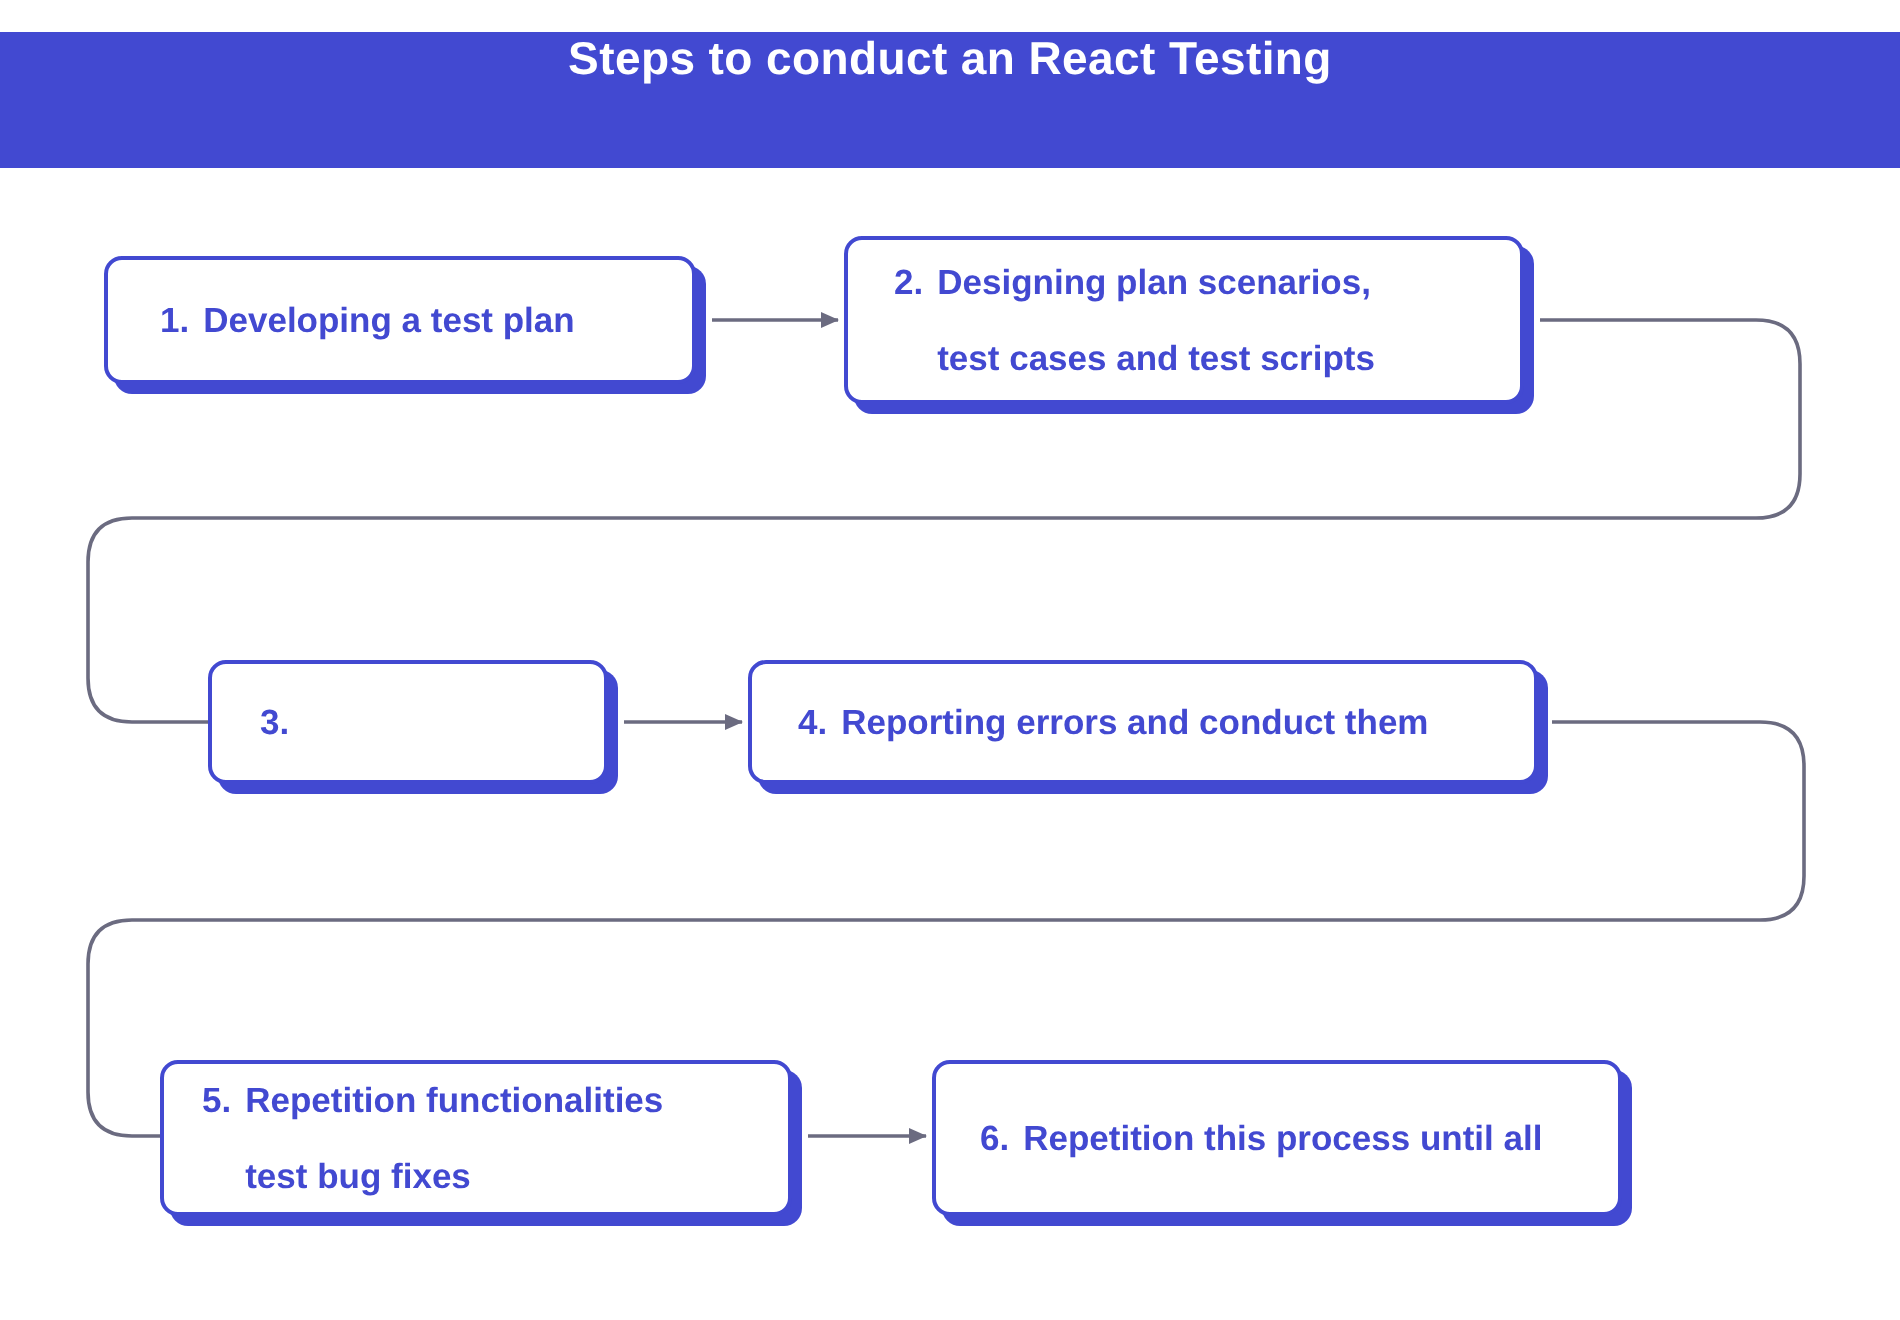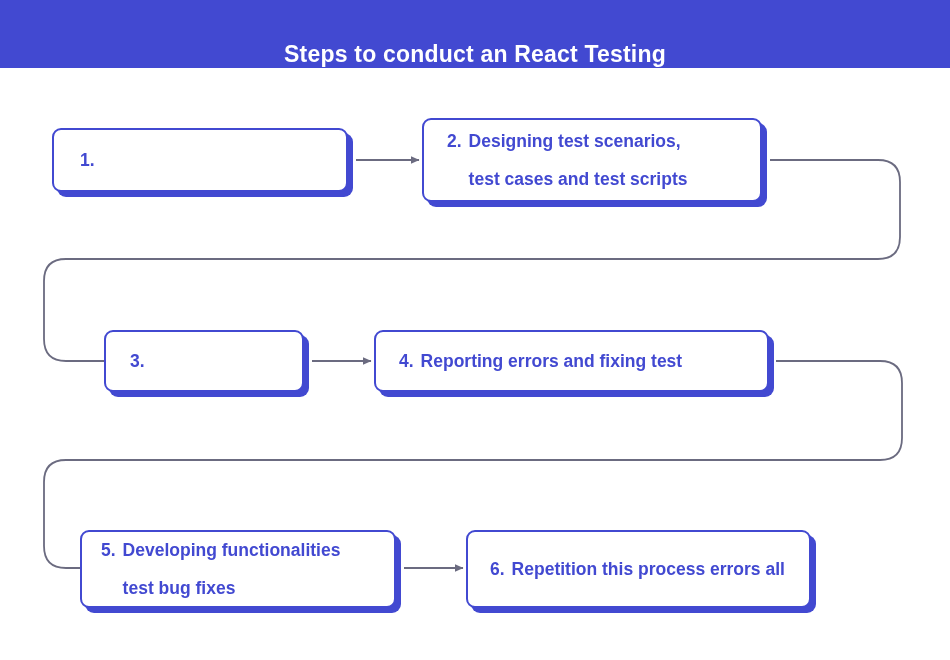--- a/index.html
+++ b/index.html
@@ -15,26 +15,26 @@
     width: 950px;
     height: 660px;
     background: #ffffff;
     overflow: hidden;
   }
 
   
   #header-bar {
     position: absolute;
     left: 0;
-    top: 0;
+    top: 16px;
     width: 950px;
     height: 68px;
     background: #4249d1;
     display: flex;
-    align-items: flex-end;
+    align-items: flex-start;
     justify-content: center;
   }
   #header-title {
     color: #ffffff;
     font-size: 23px;
     font-weight: bold;
     letter-spacing: 0.2px;
     font-family: "Liberation Sans", sans-serif;
   }
 
@@ -125,60 +125,63 @@
 
     <path d="M 776 361 L 880 361 Q 902 361 902 383 L 902 438 Q 902 460 880 460
              L 66 460 Q 44 460 44 482 L 44 546 Q 44 568 66 568 L 140 568" fill="none" stroke="#6b6b80" stroke-width="1.8"></path>
 
     <line x1="404" y1="568" x2="463" y2="568" stroke="#6b6b80" stroke-width="1.8" marker-end="url(#arrowhead)"></line>
   </svg>
 
   <div class="step-box" id="step-1">
     <div class="step-inner">
       <span class="step-num">1.</span>
+      <span class="step-label">
+        <span class="l1">Developing a test plan</span>
+      </span>
     </div>
   </div>
 
   <div class="step-box" id="step-2">
     <div class="step-inner">
       <span class="step-num">2.</span>
       <span class="step-label">
-        <span class="l1">Designing test scenarios,</span>
+        <span class="l1">Designing plan scenarios,</span>
         <span class="l2">test cases and test scripts</span>
       </span>
     </div>
   </div>
 
   <div class="step-box" id="step-3">
     <div class="step-inner">
       <span class="step-num">3.</span>
     </div>
   </div>
 
   <div class="step-box" id="step-4">
     <div class="step-inner">
       <span class="step-num">4.</span>
       <span class="step-label">
-        <span class="l1">Reporting errors and fixing test</span>
+        <span class="l1">Reporting errors and conduct them</span>
       </span>
     </div>
   </div>
 
   <div class="step-box" id="step-5">
     <div class="step-inner">
       <span class="step-num">5.</span>
       <span class="step-label">
-        <span class="l1">Developing functionalities</span>
+        <span class="l1">Repetition functionalities</span>
         <span class="l2">test bug fixes</span>
       </span>
     </div>
   </div>
 
   <div class="step-box" id="step-6">
     <div class="step-inner">
       <span class="step-num">6.</span>
       <span class="step-label">
-        <span class="l1">Repetition this process errors all</span>
+        <span class="l1">Repetition this process until all</span>
       </span>
     </div>
   </div>
 
 </div>
 
 </body></html>

